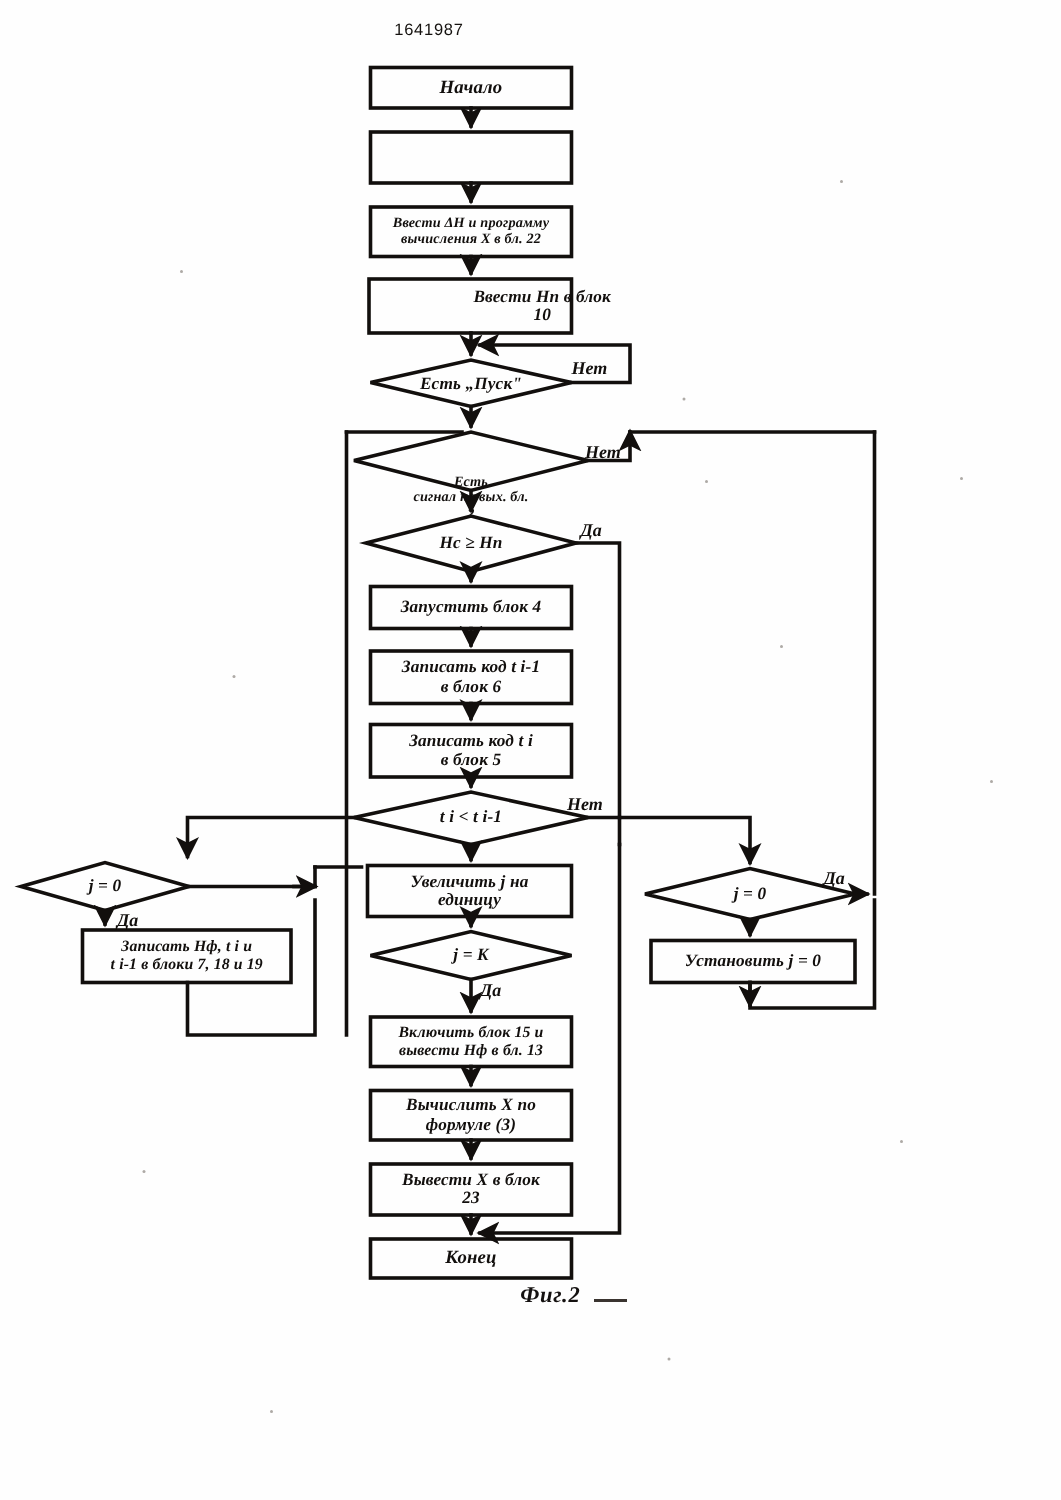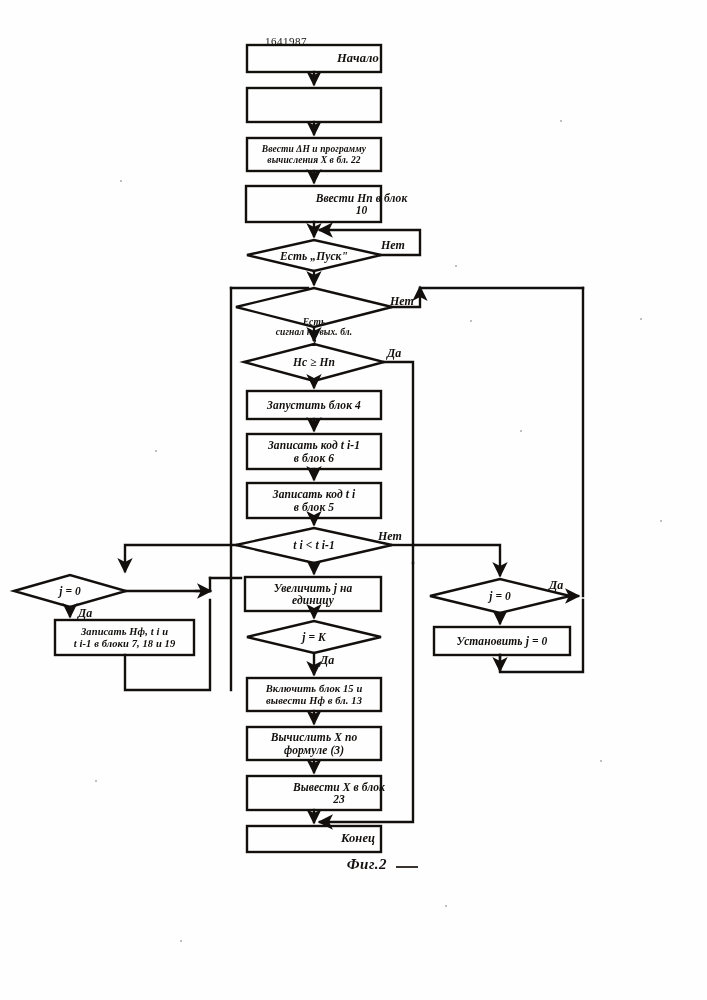--- a/index.html
+++ b/index.html
@@ -12,25 +12,24 @@
     width:707px;
     height:1000px;
     background:#fefefe;
     overflow:hidden;
   }
   #patent-number{
     position:absolute;
     left:0; top:14px;
     width:572px;
     text-align:center;
-    font-family:Liberation Serif, serif;
+    font-family:Liberation Sans, sans-serif;
     font-size:11px;
     letter-spacing:0.5px;
     color:#15120f;
-    margin-top:21px;
   }
   
   #chart-svg{
     position:absolute;
     left:0; top:0;
     width:707px; height:1000px;
   }
   
   .node-text{
     position:absolute;
@@ -40,21 +39,21 @@
     text-align:center;
     font-family:"Liberation Serif", serif;
     font-style:italic;
     font-weight:bold;
     color:#120f0d;
     line-height:1.08;
     letter-spacing:0.1px;
     pointer-events:none;
     white-space:pre-line;
   }
-  .t13{font-size:12.5px;padding-left:44px;}
+  .t13{font-size:12.5px;}
   .t12{font-size:11.5px;}
   .t11{font-size:10.5px;}
   .t10{font-size:9.5px;}
   .edge-label{
     position:absolute;
     font-family:"Liberation Serif", serif;
     font-style:italic;
     font-weight:bold;
     font-size:12px;
     color:#120f0d;
@@ -234,21 +233,21 @@
   <div class="node-text t12" style="left:460px;top:587px;width:80px;height:18px;">j = 0</div>
 
   <div class="node-text t12" style="left:436px;top:627px;width:132px;height:28px;">Установить j = 0</div>
 
   <div class="node-text t11" style="left:249px;top:678px;width:130px;height:33px;">Включить блок 15 и
 вывести Нф в бл. 13</div>
 
   <div class="node-text t12" style="left:249px;top:727px;width:130px;height:33px;">Вычислить Х по
 формуле (3)</div>
 
-  <div class="node-text t12" style="left:249px;top:776px;width:130px;height:34px;margin-left:25px;">Вывести Х в блок
+  <div class="node-text t12" style="left:249px;top:776px;width:130px;height:34px;">Вывести Х в блок
 23</div>
 
   <div class="node-text t13" style="left:247px;top:826px;width:134px;height:26px;">Конец</div>
 
   <div class="edge-label" style="left:381px;top:238px;">Нет</div>
 
   <div class="edge-label" style="left:390px;top:294px;">Нет</div>
 
   <div class="edge-label" style="left:387px;top:346px;">Да</div>
 

